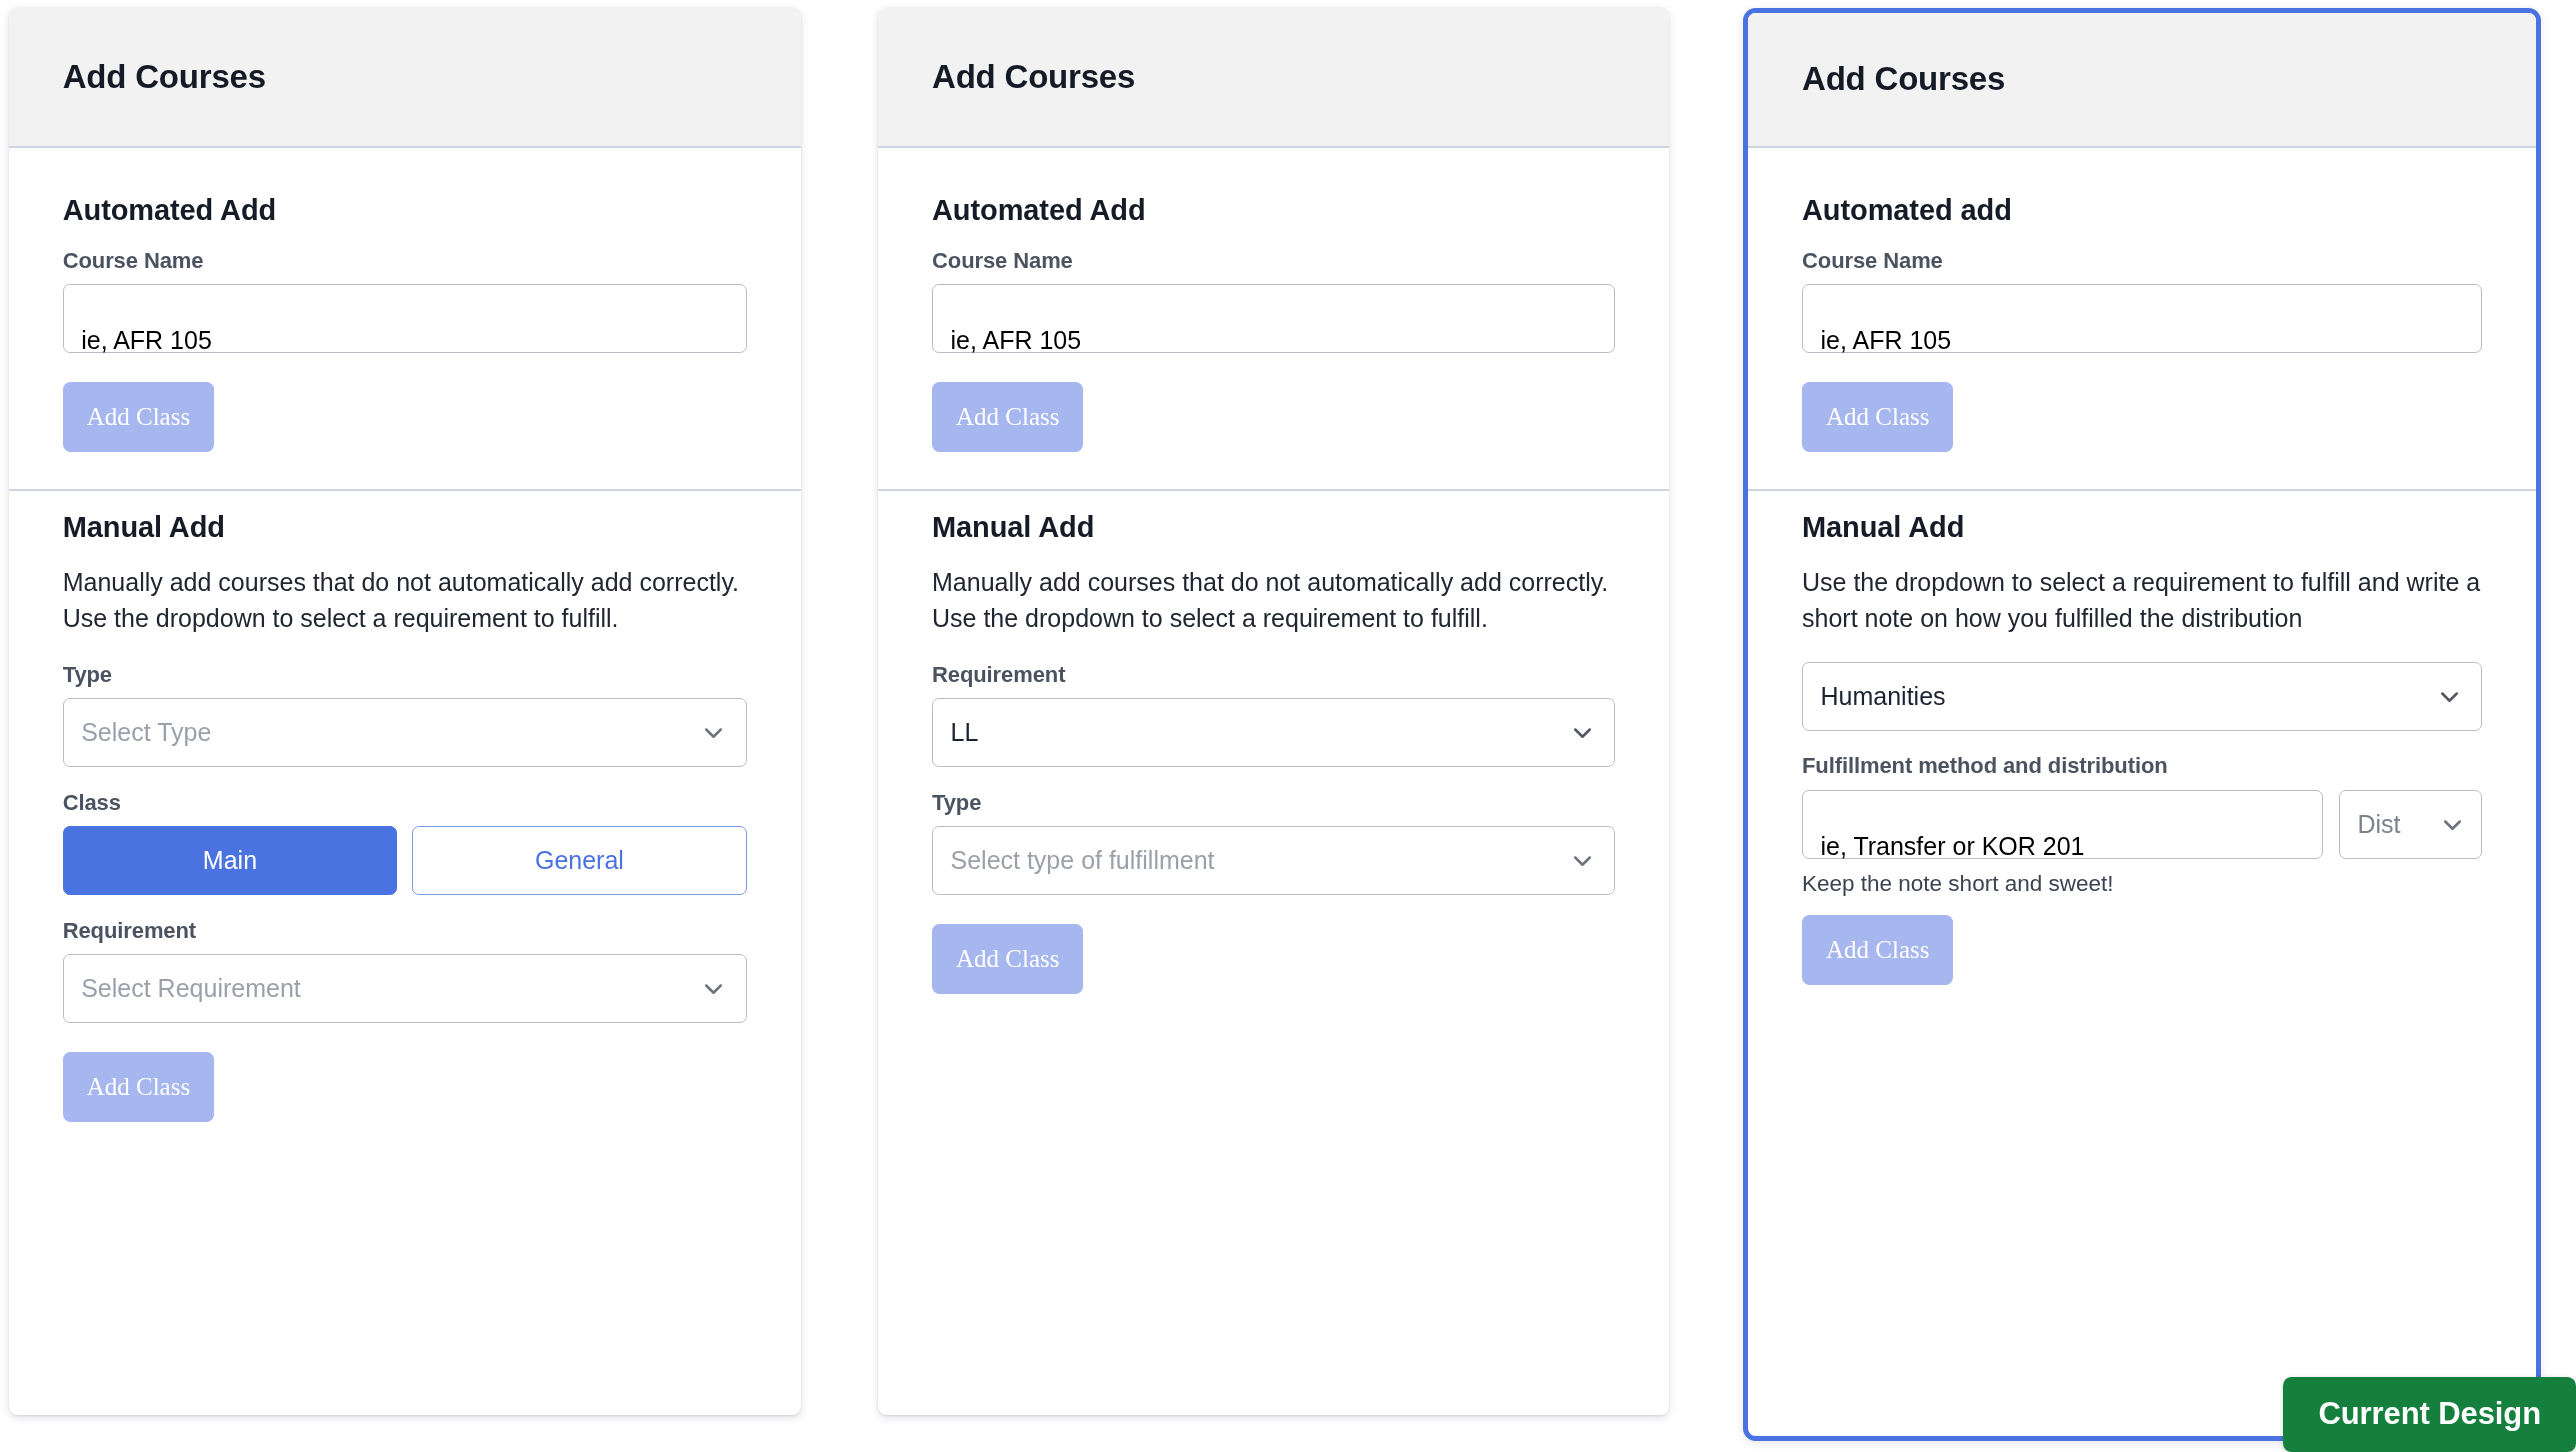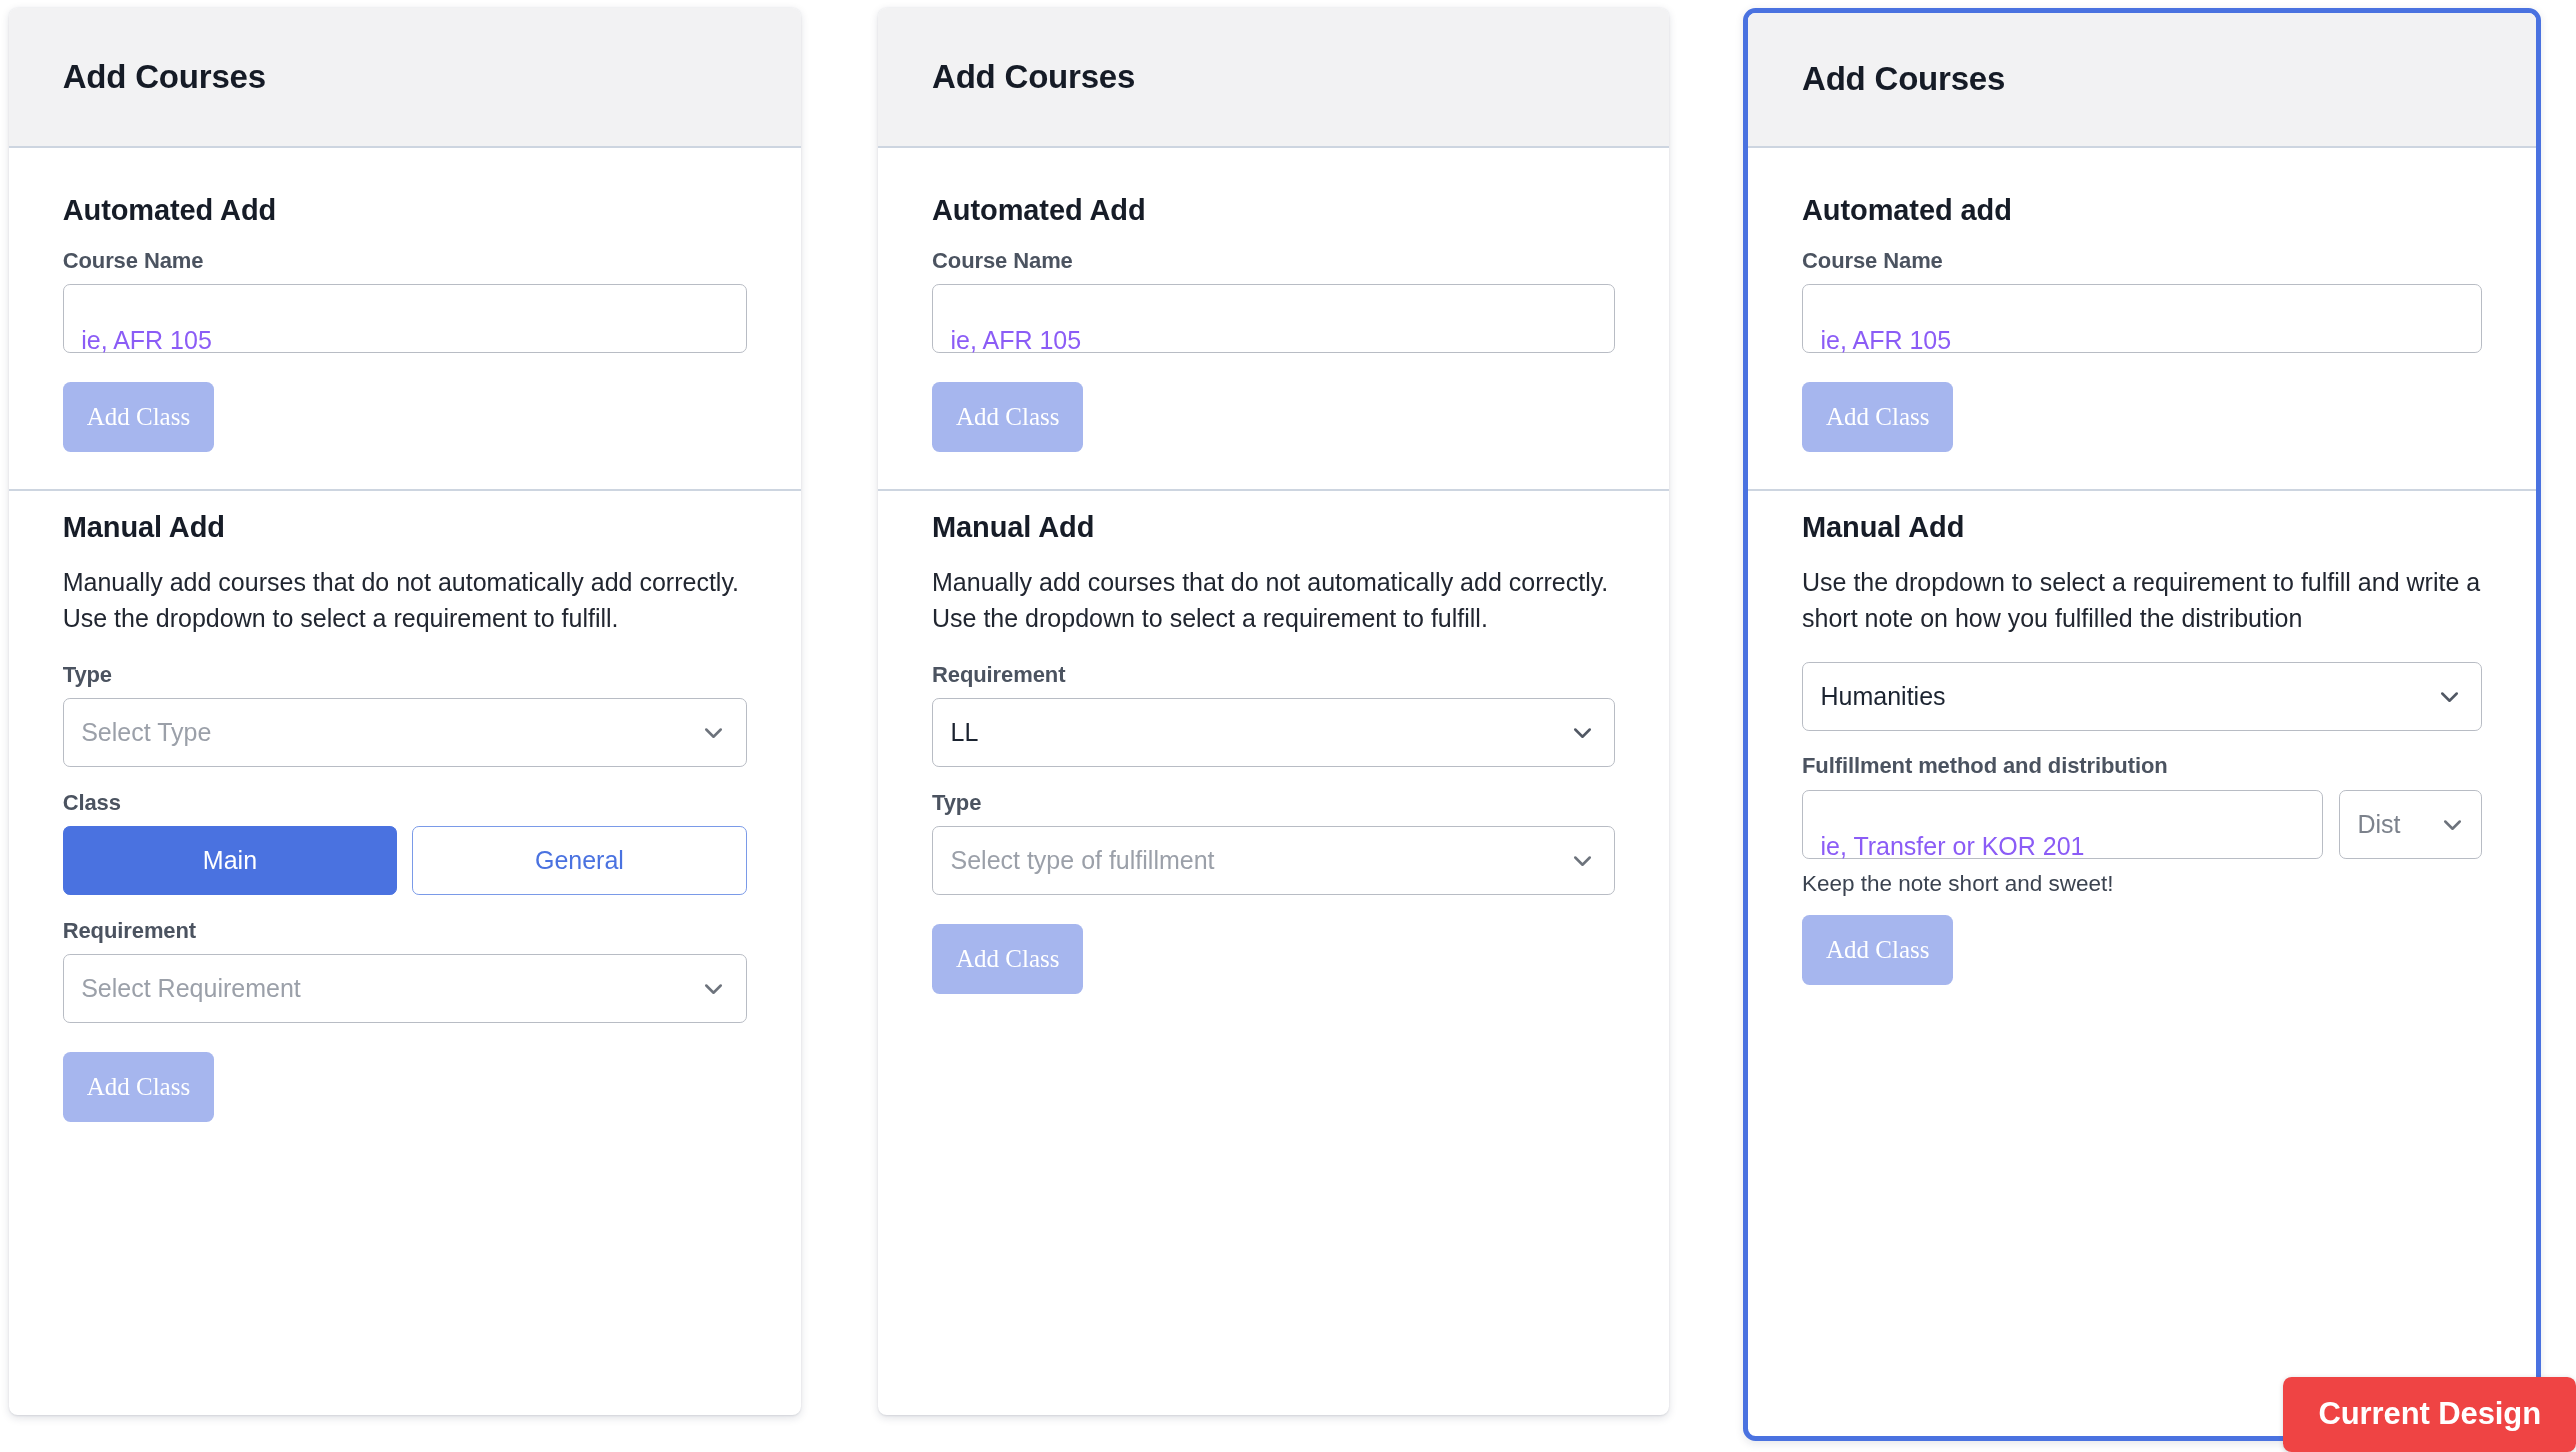--- a/index.html
+++ b/index.html
@@ -93,21 +93,21 @@
     border: 1.9px solid #b8bcc4;
     border-radius: 6.9px;
     background: #ffffff;
     font-family: "Liberation Sans", sans-serif;
     font-size: 25px;
     color: #1b2330;
     padding: 0 17.5px;
     display: flex;
     align-items: center;
   }
-  .txt-input .ph { color: #8b5cf6; margin-top: 44px; }
+  .txt-input .ph { color: #000000; margin-top: 44px; }
 
   .sel-input {
     justify-content: space-between;
     cursor: pointer;
   }
   .sel-input .sel-val { color: #1b2330; }
   .sel-input .sel-val.placeholder { color: #9ba0a9; }
 
   .chev {
     width: 29px; height: 29px;
@@ -181,21 +181,21 @@
     font-size: 22.5px;
     color: #3b4350;
     margin-top: 12.5px;
   }
 
   
   .badge {
     position: absolute;
     right: 0px;
     bottom: 0px;
-    background: #ef4444;
+    background: #15803d;
     color: #ffffff;
     font-size: 31px;
     font-weight: 700;
     border-radius: 8.7px;
     padding: 18.7px 35px 20px 35px;
     letter-spacing: -0.1px;
     box-shadow: 0 1.2px 5px rgba(24,34,60,0.18);
     z-index: 30;
     white-space: nowrap;
   }

